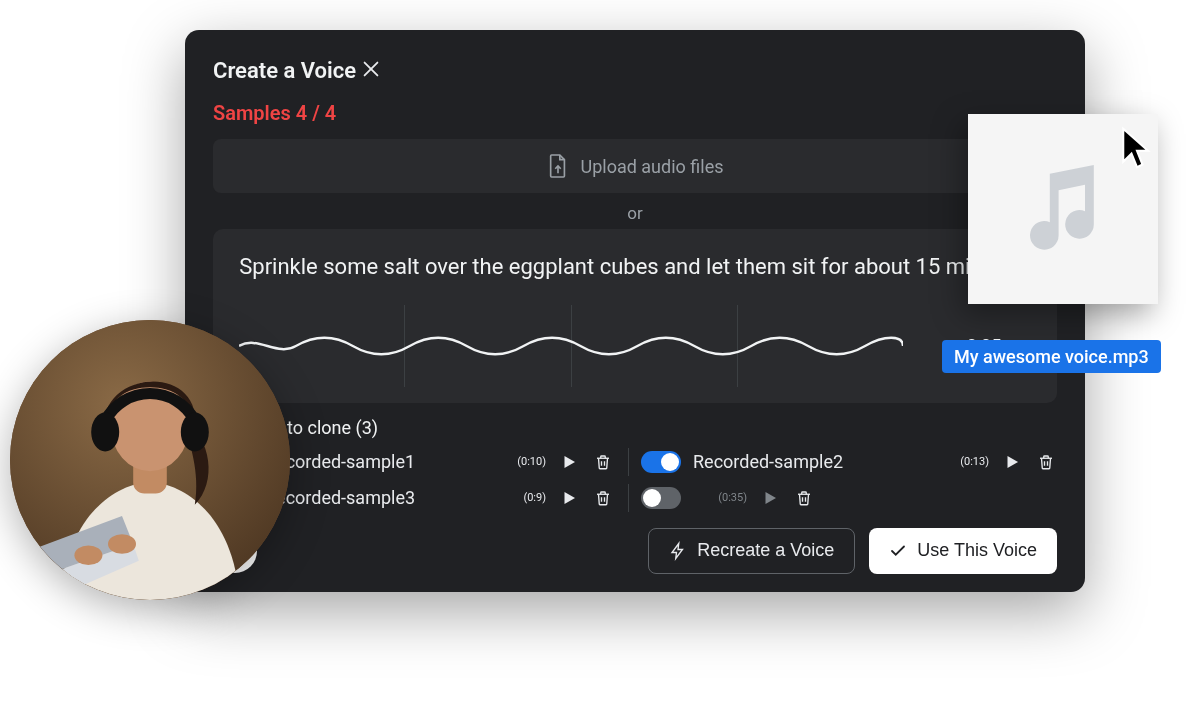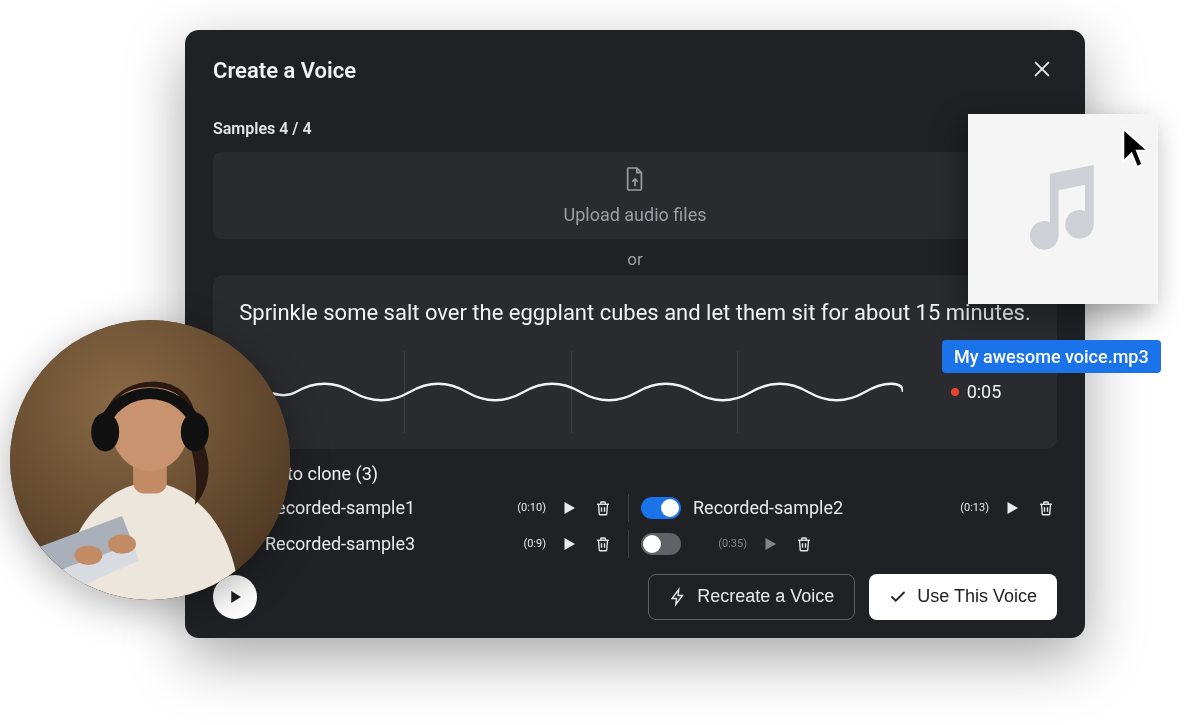--- a/index.html
+++ b/index.html
@@ -17,55 +17,53 @@
     top: 30px;
     width: 900px;
     background: #202124;
     border-radius: 14px;
     color: #e8eaed;
     padding: 24px 28px 18px 28px;
     box-shadow: 0 20px 60px rgba(0,0,0,0.35);
   }
   .modal-header {
     display: flex;
-    justify-content: space-between;
-    align-items: center;
-    margin-bottom: 32px;
+    align-items: center;
+    margin-bottom: 14px;
   }
   .modal-title {
     font-size: 22px;
     font-weight: 600;
     color: #f1f3f4;
   }
   .close-btn {
     background: none;
     border: none;
     cursor: pointer;
     color: #e8eaed;
     padding: 4px;
   }
   .samples-count {
-    font-size: 16px;
+    font-size: 20px;
     font-weight: 600;
-    color: #e5e5e5;
+    color: #ef4444;
     margin-bottom: 14px;
   }
   .upload-box {
     background: #2a2b2e;
     border-radius: 8px;
     text-align: center;
     padding: 14px;
     color: #9aa0a6;
     font-size: 18px;
     display: flex;
     align-items: center;
     justify-content: center;
     gap: 12px;
     cursor: pointer;
-    flex-direction: column;
   }
   .or-sep {
     text-align: center;
     color: #9aa0a6;
     font-size: 17px;
     margin: 10px 0 6px 0;
   }
   .prompt-box {
     background: #2a2b2e;
     border-radius: 10px;

